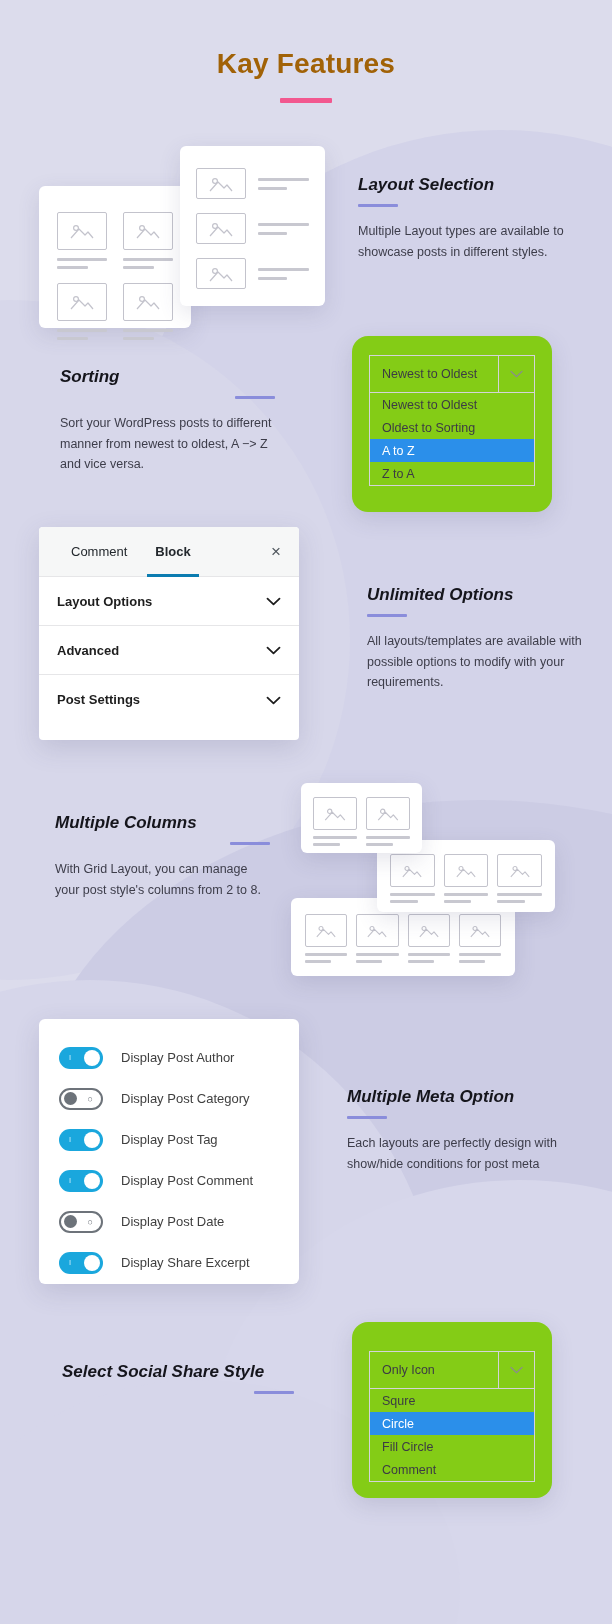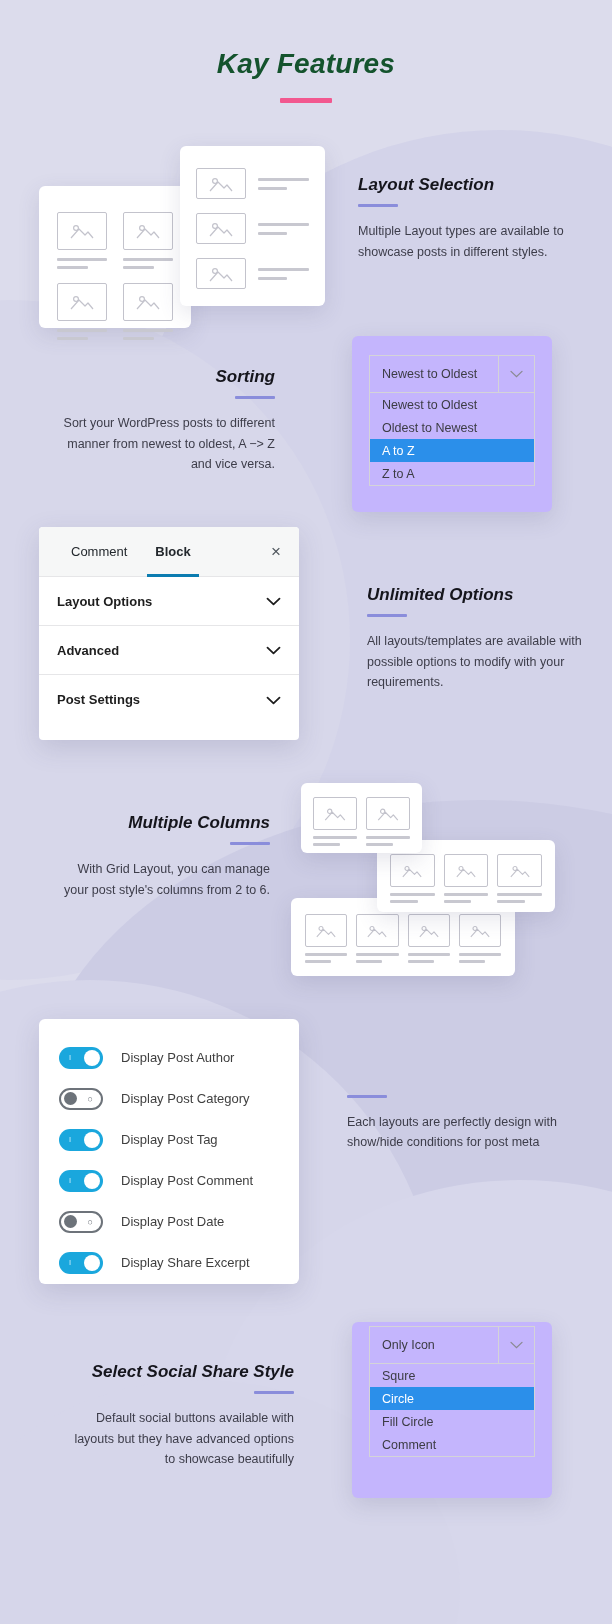--- a/index.html
+++ b/index.html
@@ -15,29 +15,29 @@
   .blob { position: absolute; border-radius: 50%; pointer-events: none; }
   .blob-a { width: 760px; height: 760px; left: 120px; top: 130px; background: #d3d3e9; }
   .blob-b { width: 680px; height: 680px; left: -330px; top: 300px; background: #d7d7ea; }
   .blob-c { width: 900px; height: 640px; left: 30px; top: 800px; background: #ccccE4; border-radius: 50%; }
   .blob-d { width: 700px; height: 700px; left: -260px; top: 980px; background: #d6d6ea; }
   .blob-e { width: 620px; height: 520px; left: 210px; top: 1180px; background: #d7d7eb; }
   .blob-f { width: 520px; height: 420px; left: -60px; top: 1380px; background: #d6d6ea; }
 
   
   .header { position: absolute; top: 48px; left: 0; width: 612px; text-align: center; z-index: 5; }
-  .header h1 { font-size: 28px; font-weight: bold; color: #14532d; letter-spacing: 0.2px; font-style: italic; }
+  .header h1 { font-size: 28px; font-weight: bold; color: #a16207; letter-spacing: 0.2px; }
   .header .rule { width: 52px; height: 5px; background: #f2588f; margin: 18px auto 0; border-radius: 1px; }
 
   
   .txt { position: absolute; z-index: 6; }
   .txt h2 { font-size: 17px; font-weight: bold; color: #15151c; line-height: 1.25; font-style: italic; }
   .txt .accent { width: 40px; height: 3px; background: #8a8ddb; margin-top: 9px; border-radius: 1px; }
   .txt p { font-size: 12.5px; color: #3d3d4a; line-height: 1.62; margin-top: 14px; }
-  .txt.right { text-align: right; }
+  .txt.right { }
   .txt.right .accent { margin-left: auto; }
 
   
   .card { position: absolute; background: #fff; border-radius: 6px; box-shadow: 0 7px 22px rgba(70,70,110,0.14); z-index: 4; }
   .ph { border: 1.6px solid #c3c3cc; border-radius: 2px; position: relative; background: #fff; }
   .ph svg { position: absolute; left: 50%; top: 50%; transform: translate(-50%,-50%); }
   .bar { background: #c8c8d0; border-radius: 1px; }
 
   
   .grid22 { display: grid; grid-template-columns: 1fr 1fr; gap: 14px 16px; }
@@ -53,21 +53,21 @@
   .listrow .bar2 { height: 3px; width: 56%; margin-top: 6px; }
 
   
   .colcard .inner { display: flex; gap: 9px; }
   .colitem { flex: 1; }
   .colitem .ph { width: 100%; height: 33px; }
   .colitem .bar1 { height: 3px; width: 100%; margin-top: 6px; }
   .colitem .bar2 { height: 3px; width: 62%; margin-top: 4px; }
 
   
-  .selwrap { position: absolute; background: #c4b5fd; border-radius: 6px; box-shadow: 0 7px 22px rgba(70,70,110,0.15); z-index: 6; }
+  .selwrap { position: absolute; background: #84cc16; border-radius: 16px; box-shadow: 0 7px 22px rgba(70,70,110,0.15); z-index: 6; }
   .selbox { display: flex; border: 1px solid #d4d4d8; height: 38px; }
   .selval { flex: 1; display: flex; align-items: center; padding-left: 12px; font-size: 12.5px; color: #3c3c44; }
   .selarrow { width: 36px; border-left: 1px solid #d4d4d8; display: flex; align-items: center; justify-content: center; }
   .selarrow svg { display: block; }
   .selopts { border: 1px solid #d4d4d8; border-top: none; }
   .selopt { height: 23px; display: flex; align-items: center; padding-left: 12px; font-size: 12.5px; color: #3c3c44; }
   .selopt.sel { background: #2b8fea; color: #fff; }
 
   
   .gb { position: absolute; background: #fff; border-radius: 4px; box-shadow: 0 8px 26px rgba(70,70,110,0.17); z-index: 6; overflow: hidden; }
@@ -215,21 +215,21 @@
     <div class="selbox">
       <div class="selval">Newest to Oldest</div>
       <div class="selarrow">
         <svg width="13" height="8" viewBox="0 0 13 8">
             <path d="M1 1.4 L6.5 6.6 L12 1.4" fill="none" stroke="#8a8a92" stroke-width="1.3" stroke-linecap="round"></path>
           </svg>
       </div>
     </div>
     <div class="selopts">
       <div class="selopt">Newest to Oldest</div>
-      <div class="selopt">Oldest to Newest</div>
+      <div class="selopt">Oldest to Sorting</div>
       <div class="selopt sel">A to Z</div>
       <div class="selopt">Z to A</div>
     </div>
   </div>
 
   <div class="gb" style="left:39px; top:527px; width:260px; height:213px;">
     <div class="gb-tabs">
       <div class="gb-tab">Comment</div>
       <div class="gb-tab active">Block</div>
       <div class="gb-close">×</div>
@@ -367,21 +367,21 @@
           </div>
         <div class="bar bar1"></div>
           <div class="bar bar2"></div>
       </div>
     </div>
   </div>
 
   <div class="txt right" style="left:55px; top:812px; width:215px; z-index:7;">
     <h2>Multiple Columns</h2>
     <div class="accent"></div>
-    <p>With Grid Layout, you can manage your post style's columns from 2 to 6.</p>
+    <p>With Grid Layout, you can manage your post style's columns from 2 to 8.</p>
   </div>
 
   <div class="tgpanel" style="left:39px; top:1019px; width:260px; height:265px;">
     <div class="tgrow">
       <div class="sw on">
           <span class="gl">ǀ</span>
           <span class="knob"></span>
         </div>
       <span class="tglbl">Display Post Author</span>
     </div>
@@ -416,40 +416,40 @@
     <div class="tgrow">
       <div class="sw on">
           <span class="gl">ǀ</span>
           <span class="knob"></span>
         </div>
       <span class="tglbl">Display Share Excerpt</span>
     </div>
   </div>
 
   <div class="txt" style="left:347px; top:1086px; width:232px;">
+    <h2>Multiple Meta Option</h2>
     <div class="accent"></div>
     <p>Each layouts are perfectly design with show/hide conditions for post meta</p>
   </div>
 
-  <div class="selwrap" style="left:352px; top:1322px; width:200px; height:176px; padding:4px 17px;">
+  <div class="selwrap" style="left:352px; top:1322px; width:200px; height:176px; padding:29px 17px;">
     <div class="selbox">
       <div class="selval">Only Icon</div>
       <div class="selarrow">
         <svg width="13" height="8" viewBox="0 0 13 8">
             <path d="M1 1.4 L6.5 6.6 L12 1.4" fill="none" stroke="#8a8a92" stroke-width="1.3" stroke-linecap="round"></path>
           </svg>
       </div>
     </div>
     <div class="selopts">
       <div class="selopt">Squre</div>
       <div class="selopt sel">Circle</div>
       <div class="selopt">Fill Circle</div>
       <div class="selopt">Comment</div>
     </div>
   </div>
 
   <div class="txt right" style="left:62px; top:1361px; width:232px;">
     <h2>Select Social Share Style</h2>
     <div class="accent"></div>
-    <p>Default social buttons available with layouts but they have advanced options to showcase beautifully</p>
   </div>
 
 </div>
 
 </body></html>

